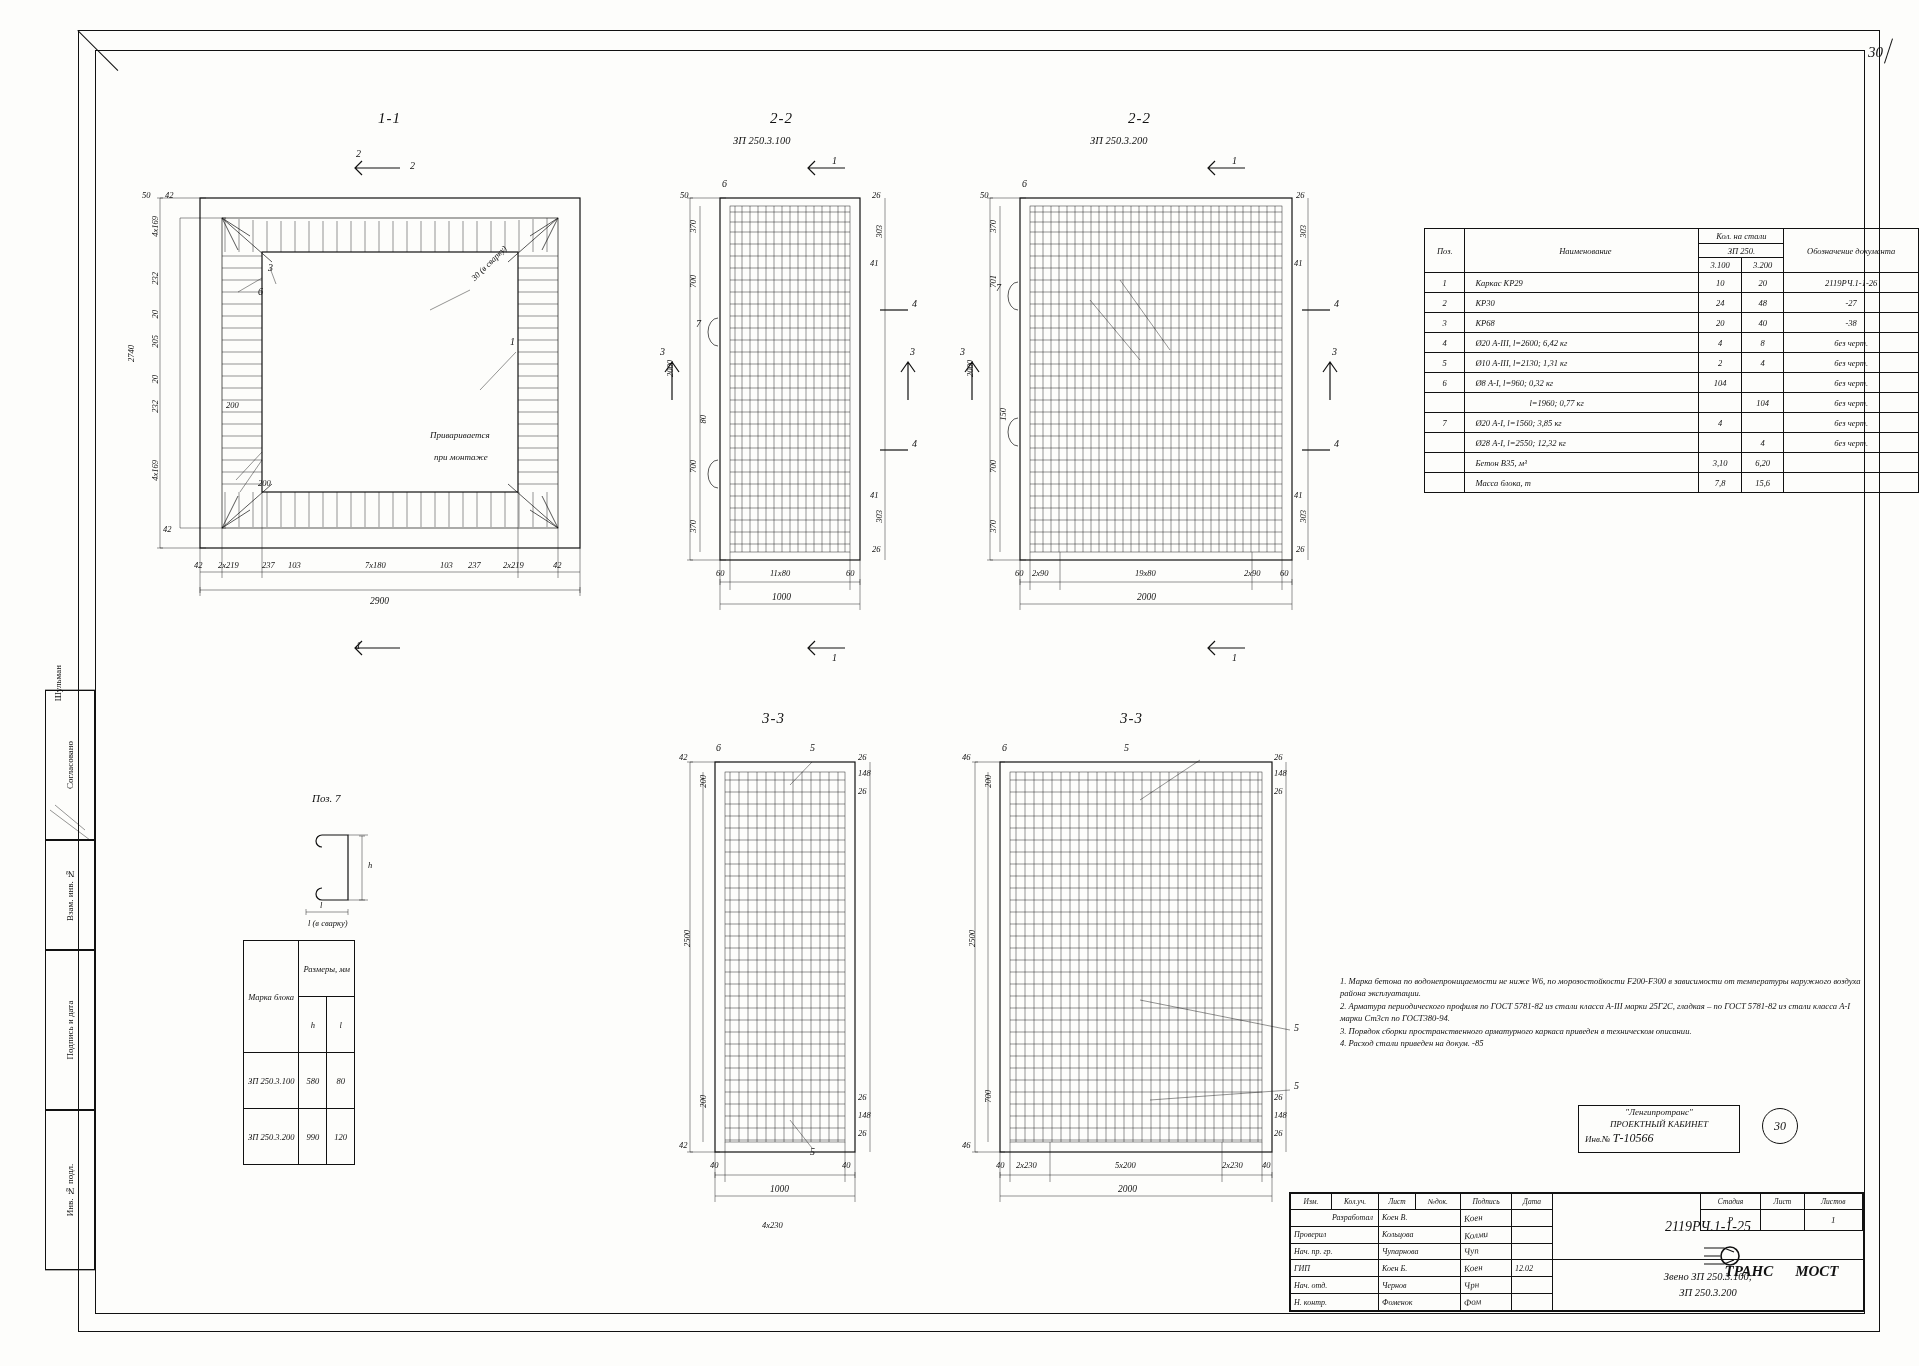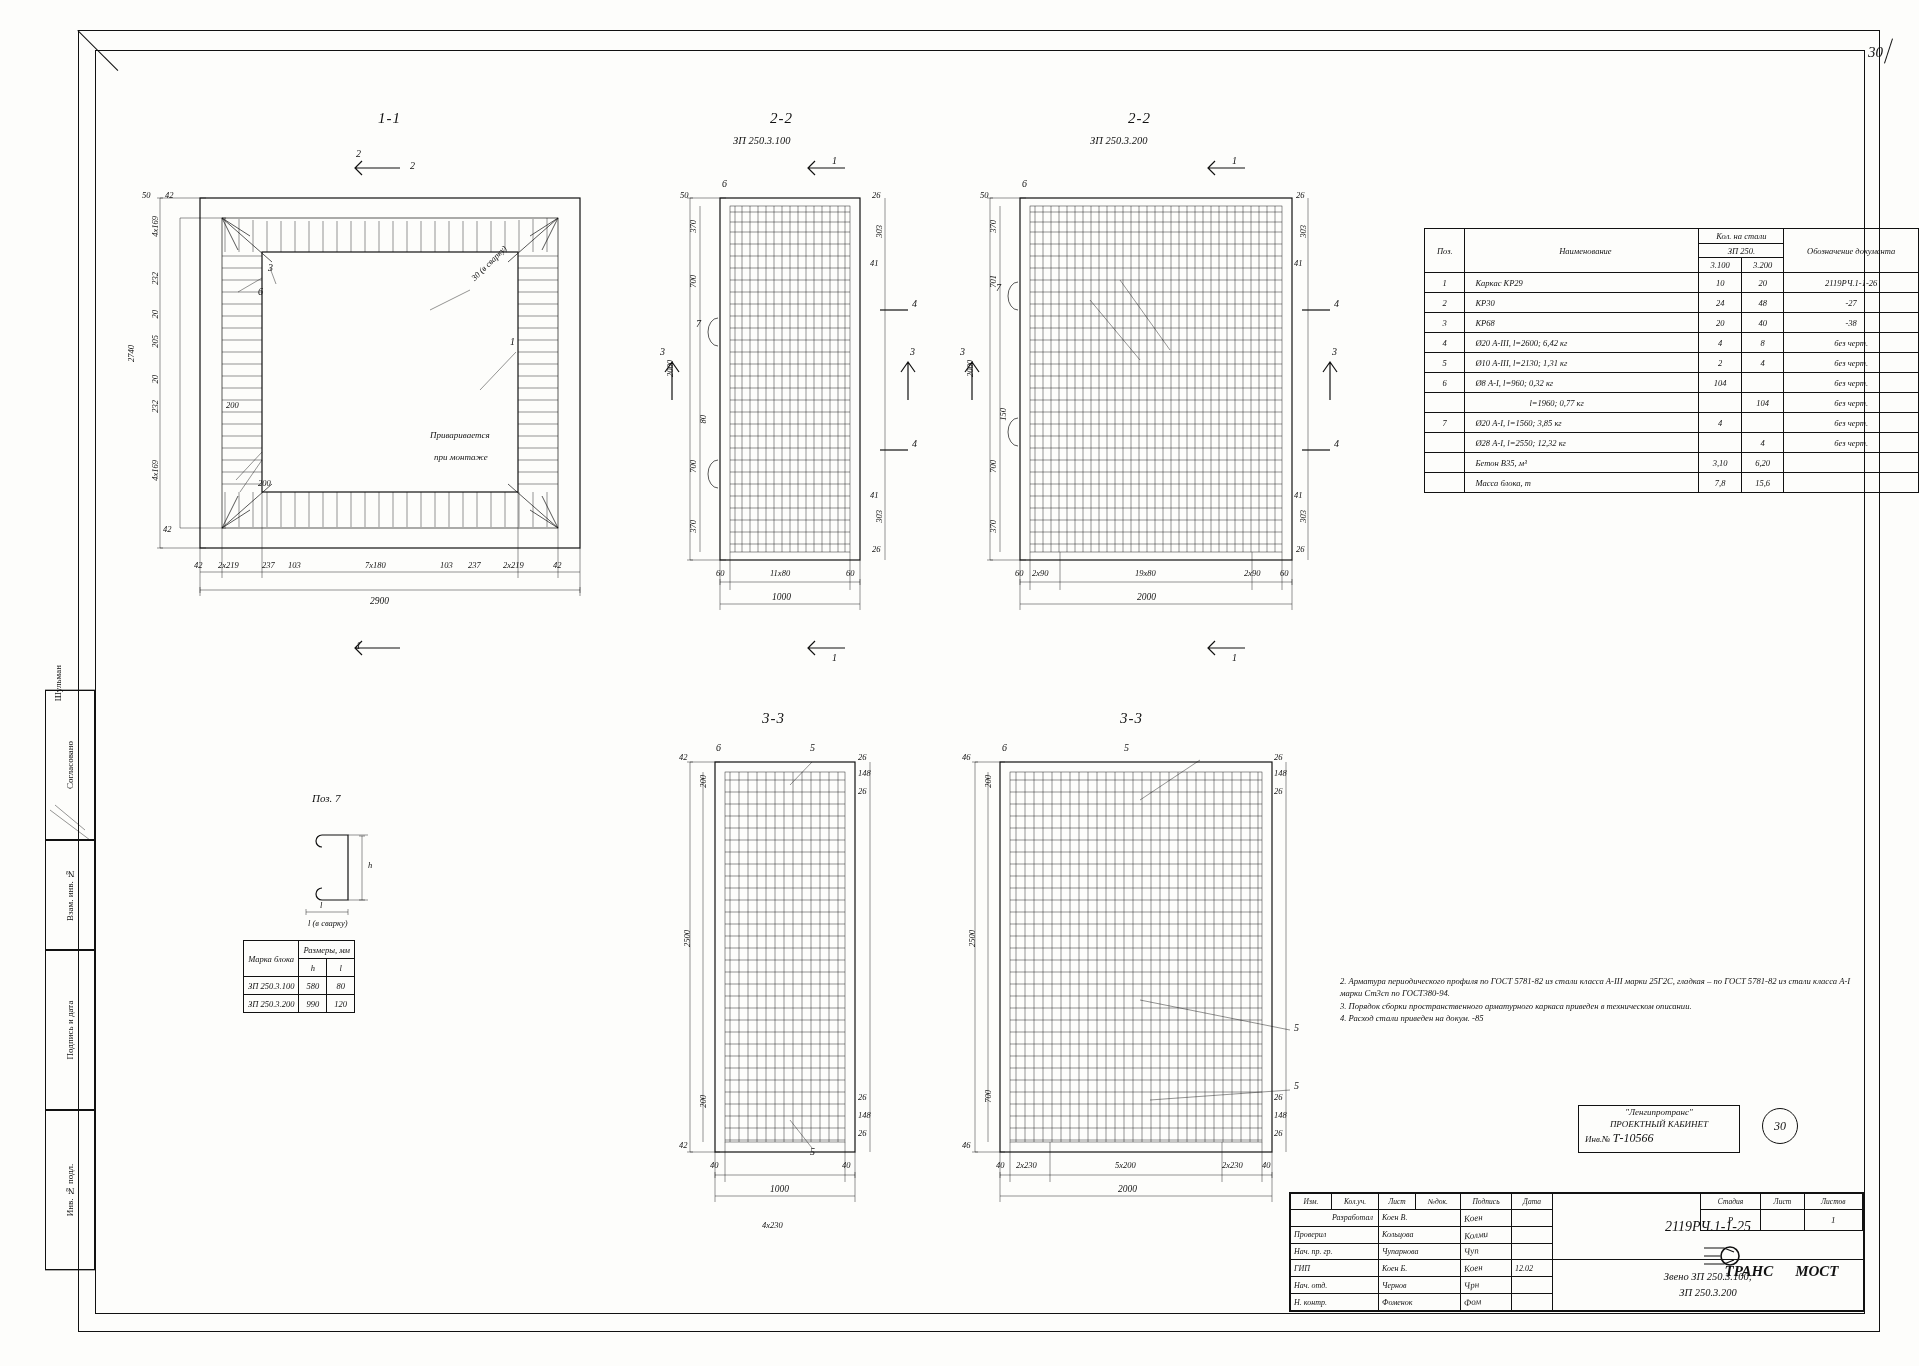--- a/index.html
+++ b/index.html
@@ -29,21 +29,21 @@
   .ln2{stroke:#111;stroke-width:1.2;fill:none;}
   .thin{stroke:#111;stroke-width:0.45;fill:none;}
 
   
   table{border-collapse:collapse;font-size:8.5px;font-style:italic;}
   .spec{position:absolute;left:1424px;top:228px;}
   .spec td,.spec th{border:0.8px solid #111;padding:1px 3px;height:17px;text-align:center;font-weight:normal;}
   .spec .nm{text-align:left;padding-left:10px;width:170px;}
 
   .blocktbl{position:absolute;left:243px;top:940px;}
-  .blocktbl td,.blocktbl th{border:0.8px solid #111;padding:0 4px;height:17px;text-align:center;font-weight:normal;font-size:8.5px;font-style:italic;}
+  .blocktbl td,.blocktbl th{border:0.8px solid #111;padding:19px 4px;height:17px;text-align:center;font-weight:normal;font-size:8.5px;font-style:italic;}
 
   .notes{position:absolute;left:1340px;top:975px;width:530px;font-size:8.6px;font-style:italic;line-height:1.45;}
 
   .stamp-lgt{position:absolute;left:1578px;top:1105px;width:160px;height:46px;border:1px solid #111;font-size:9px;font-style:italic;text-align:center;}
   .stamp-lgt div{line-height:1.35;}
   .circle30{position:absolute;left:1762px;top:1108px;width:34px;height:34px;border:1px solid #111;border-radius:50%;font-size:12px;font-style:italic;text-align:center;line-height:34px;}
 
   
   .tb{position:absolute;left:1289px;top:1192px;width:574px;height:118px;border:1px solid #111;}
   .tb table{width:100%;height:100%;border-collapse:collapse;}
@@ -493,20 +493,21 @@
       <td></td>
       <td class="nm">Масса блока, т</td>
       <td>7,8</td>
       <td>15,6</td>
       <td></td>
     </tr>
   </tbody>
     </table>
 
   <div class="notes">
+    <div>1. Марка бетона по водонепроницаемости не ниже W6, по морозостойкости F200-F300 в зависимости от температуры наружного воздуха района эксплуатации.</div>
     <div>2. Арматура периодического профиля по ГОСТ 5781-82 из стали класса А-III марки 25Г2С, гладкая – по ГОСТ 5781-82 из стали класса А-I марки Ст3сп по ГОСТ380-94.</div>
     <div>3. Порядок сборки пространственного арматурного каркаса приведен в техническом описании.</div>
     <div>4. Расход стали приведен на докум. -85</div>
   </div>
 
   <div class="stamp-lgt">
     <div>"Ленгипротранс"</div>
     <div>ПРОЕКТНЫЙ КАБИНЕТ</div>
     <div style="text-align:left;padding-left:6px;">
       <span>Инв.№</span>

